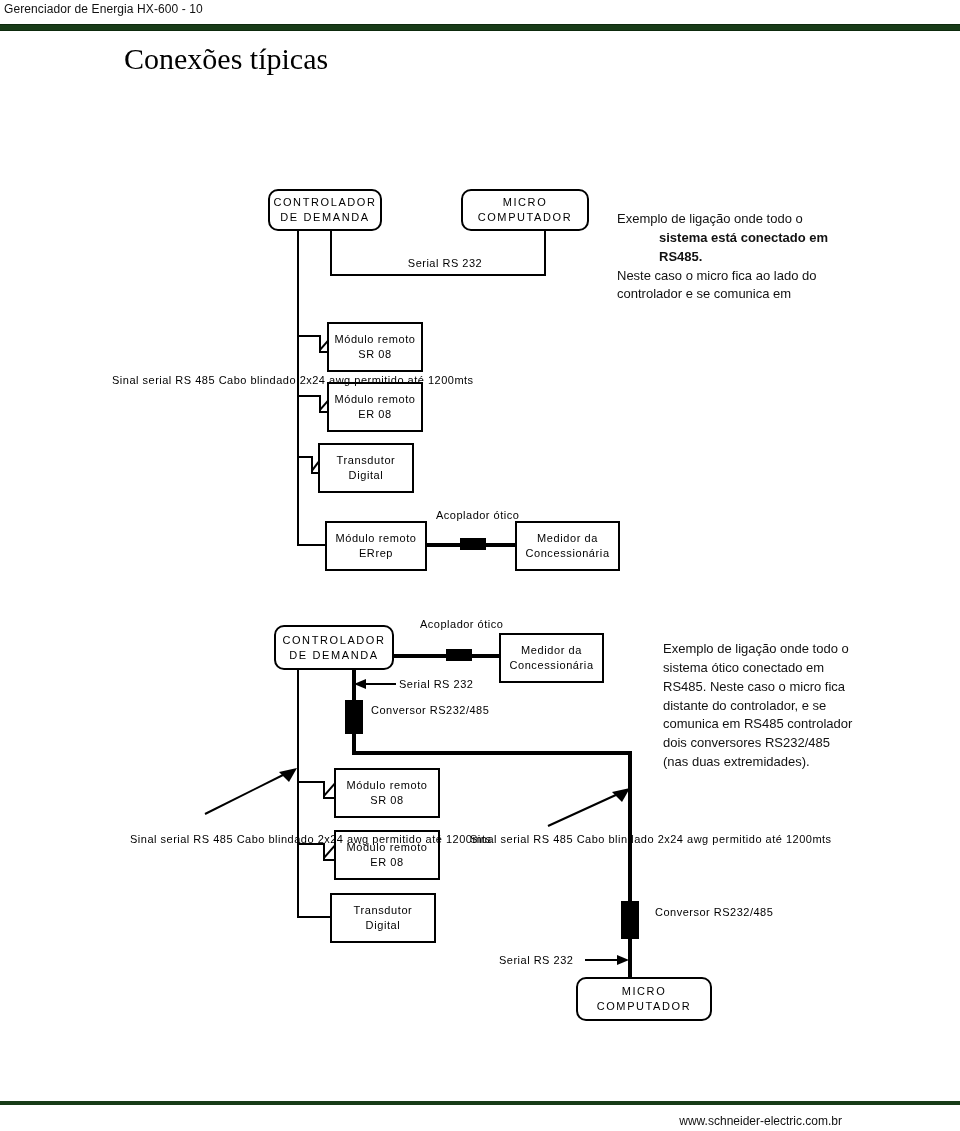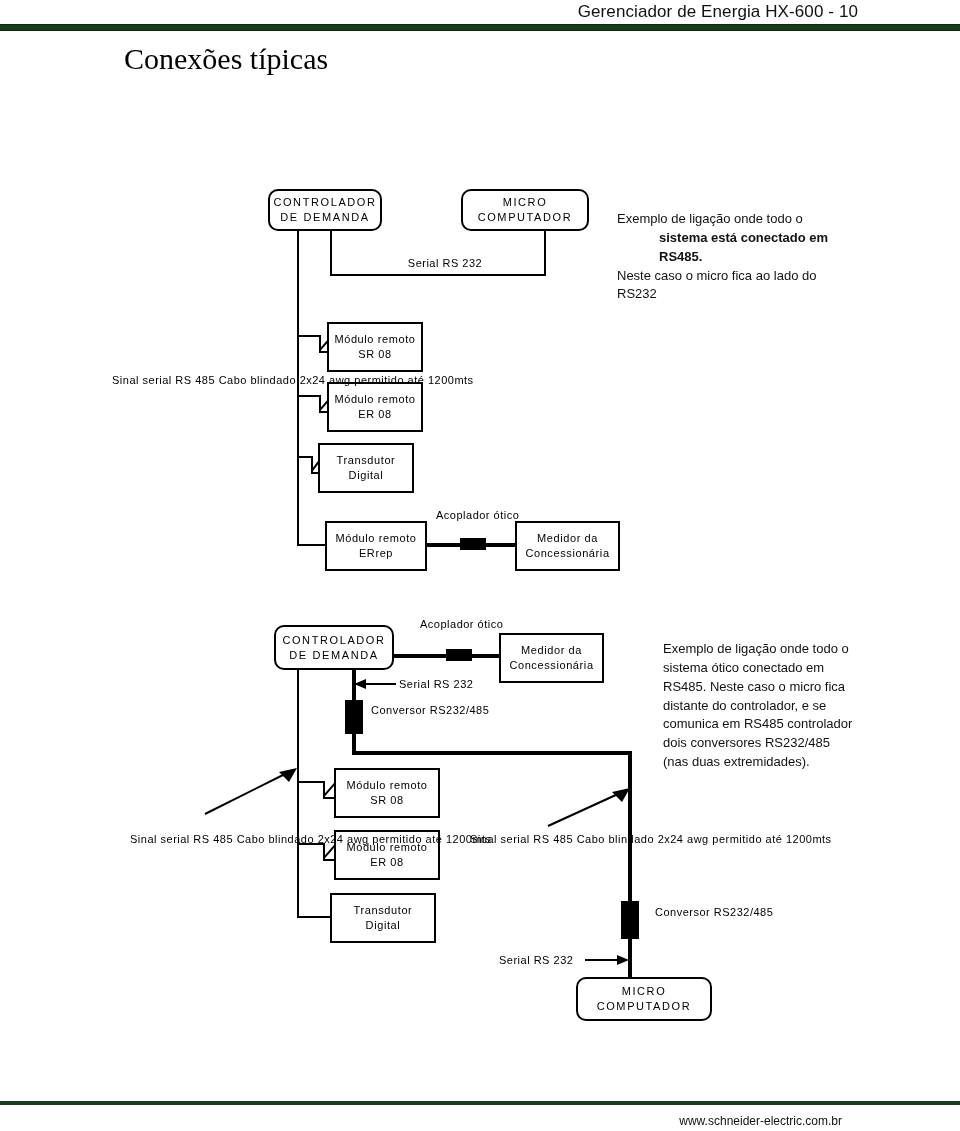--- a/index.html
+++ b/index.html
@@ -5,22 +5,22 @@
   html,body{margin:0;padding:0;}
   body{
     width:960px;height:1131px;background:#ffffff;
     font-family:"Liberation Sans", sans-serif;
     color:#000;position:relative;overflow:hidden;
   }
   .page{position:relative;width:960px;height:1131px;}
 
   
   .hdr-text{
-    position:absolute;top:2px;left:16px;width:842px;text-align:right;
-    font-size:17px;color:#111;letter-spacing:.1px;
+    position:absolute;top:2px;left:4px;width:842px;text-align:left;
+    font-size:12px;color:#111;letter-spacing:.1px;
   }
   .hdr-rule{
     position:absolute;left:0;top:24px;width:960px;height:5px;
     background:#183c18;border-top:1px solid #0d2a0d;border-bottom:1px solid #0d2a0d;
   }
   .ftr-rule{
     position:absolute;left:0;top:1101px;width:960px;height:4px;
     background:#183c18;
   }
   .ftr-text{
@@ -165,21 +165,21 @@
   <div class="lbl c" style="left:112px;top:373px;width:172px;">
     <span>Sinal serial RS 485</span>
     <span>Cabo blindado 2x24 awg</span>
     <span>permitido até 1200mts</span>
   </div>
 
   <div class="note" style="left:617px;top:210px;width:252px;">
     <div>Exemplo de ligação onde todo o</div>
     <div style="font-weight:bold;margin-left:42px;">sistema está conectado em RS485.</div>
     <div>Neste caso o micro fica ao lado do</div>
-    <div>RS232</div>
+    <div>controlador e se comunica em</div>
   </div>
 
   <div class="box caps" style="left:274px;top:625px;width:120px;height:45px;">
     <span>CONTROLADOR</span>
     <span>DE DEMANDA</span>
   </div>
 
   <div class="hline thick" style="left:394px;top:654px;width:54px;"></div>
   <div class="coupler" style="left:446px;top:649px;width:26px;height:12px;"></div>
   <div class="hline thick" style="left:470px;top:654px;width:30px;"></div>

